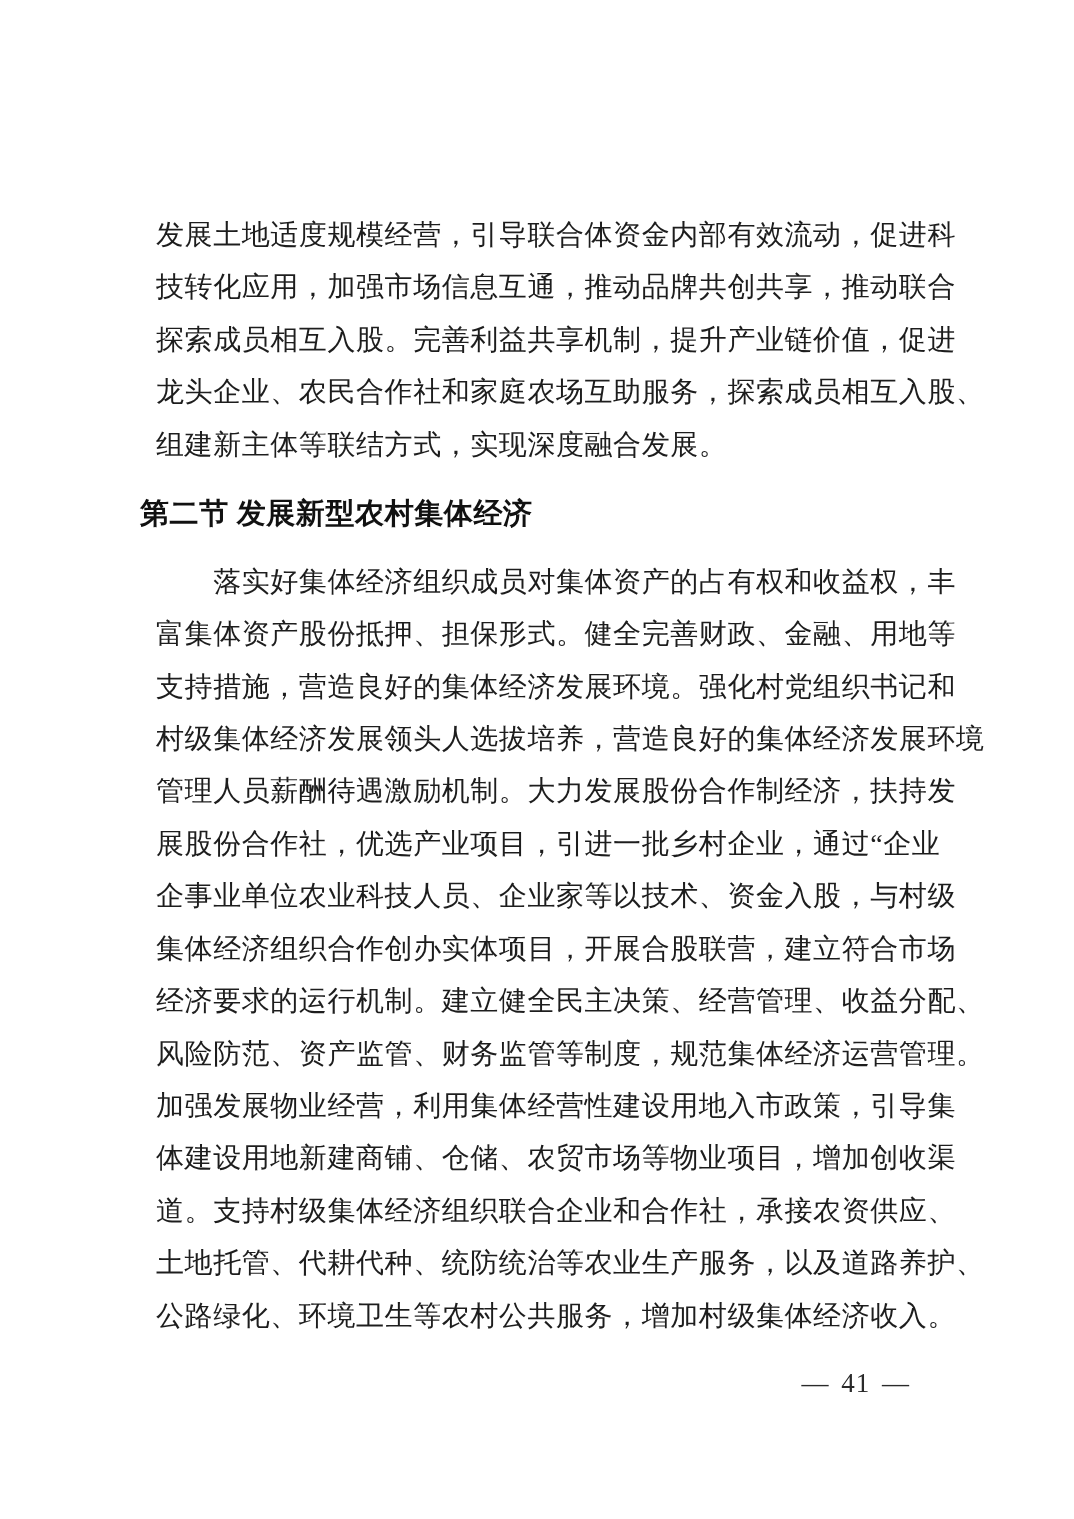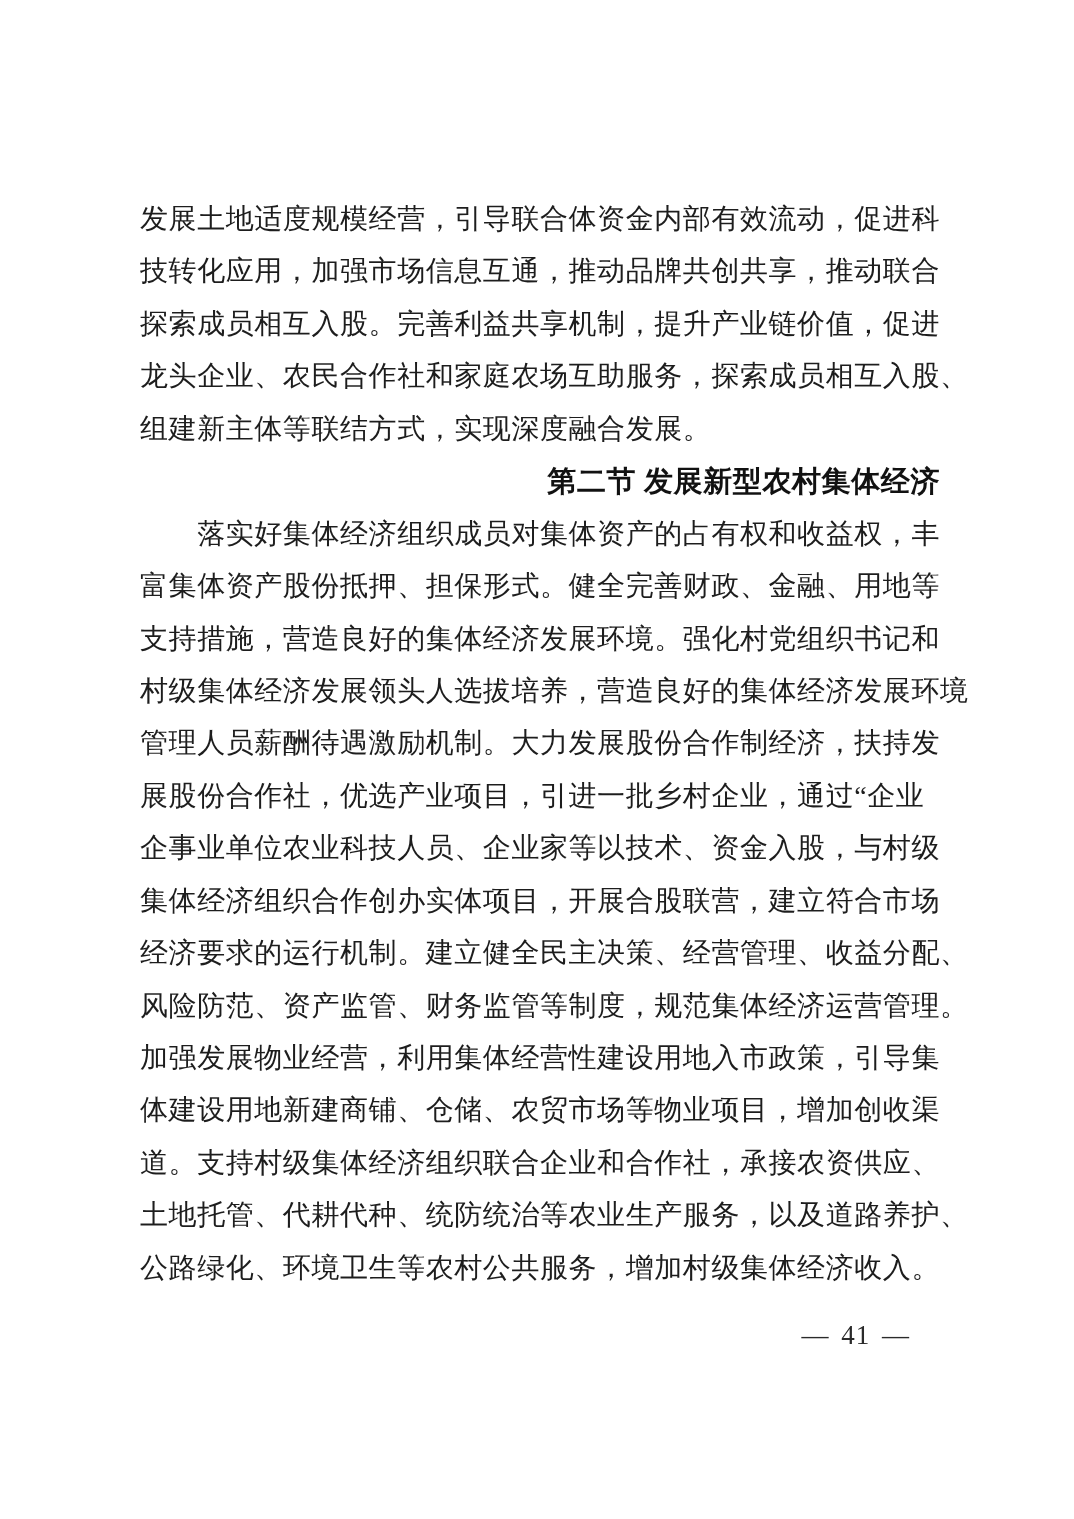--- a/index.html
+++ b/index.html
@@ -16,40 +16,40 @@
     font-family: "Liberation Serif", "DejaVu Serif", serif;
     color: #1d1d1d;
   }
   .content {
     position: absolute;
     left: 140px;
     top: 193px;
     width: 800px;
   }
   .para {
-    margin: 0;
+    margin: 16px;
     padding: 0;
   }
   .line {
     height: 52.45px;
     line-height: 52.45px;
     font-size: 28px;
     letter-spacing: 0.57px;
     white-space: nowrap;
     overflow: visible;
     color: #1d1d1d;
     font-weight: 400;
   }
   .heading-line {
     height: 52.45px;
     line-height: 52.45px;
     font-size: 29px;
     font-weight: 700;
     letter-spacing: 0.6px;
-    text-align: right;
+    text-align: left;
     margin: 0;
     color: #111111;
     white-space: nowrap;
   }
   .footer {
     margin-top: 24px;
     height: 34px;
     line-height: 34px;
     text-align: right;
     padding-right: 30px;

